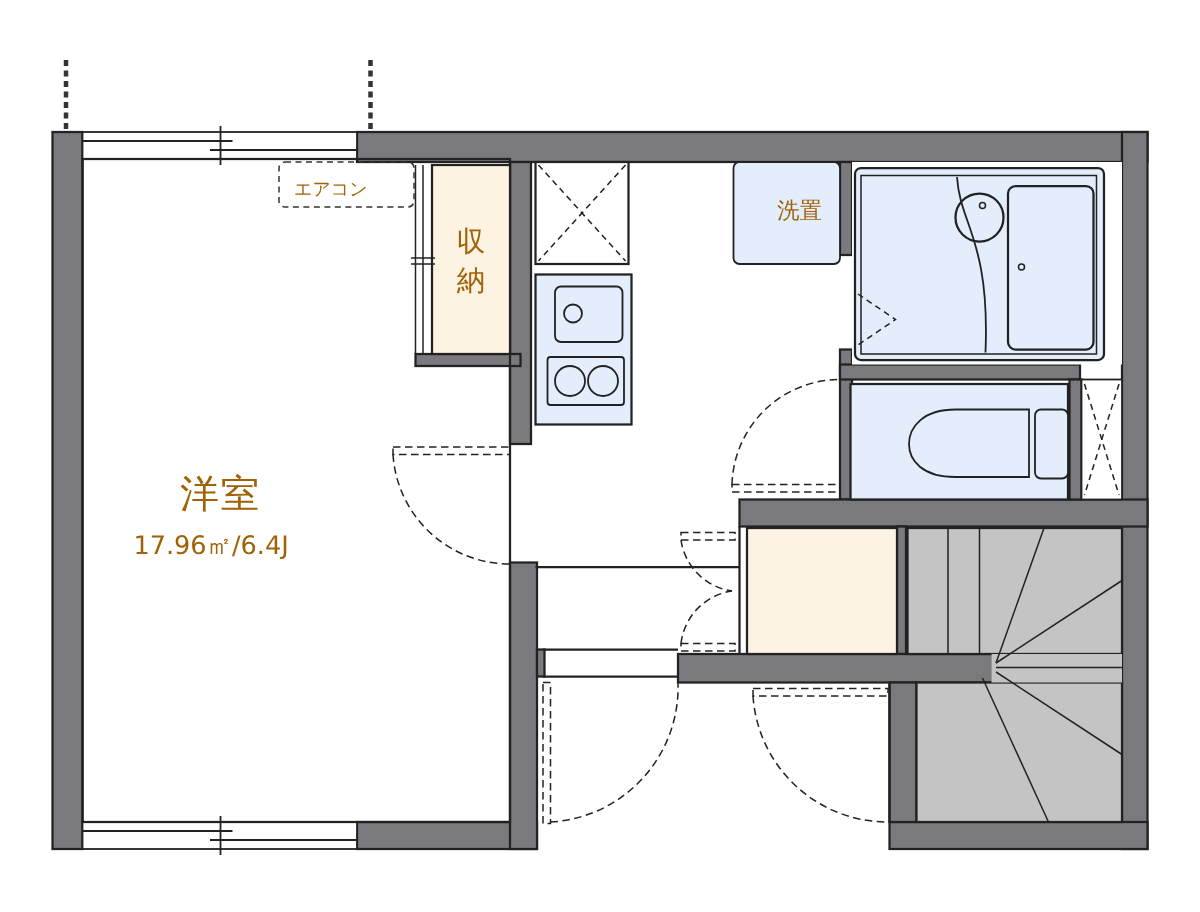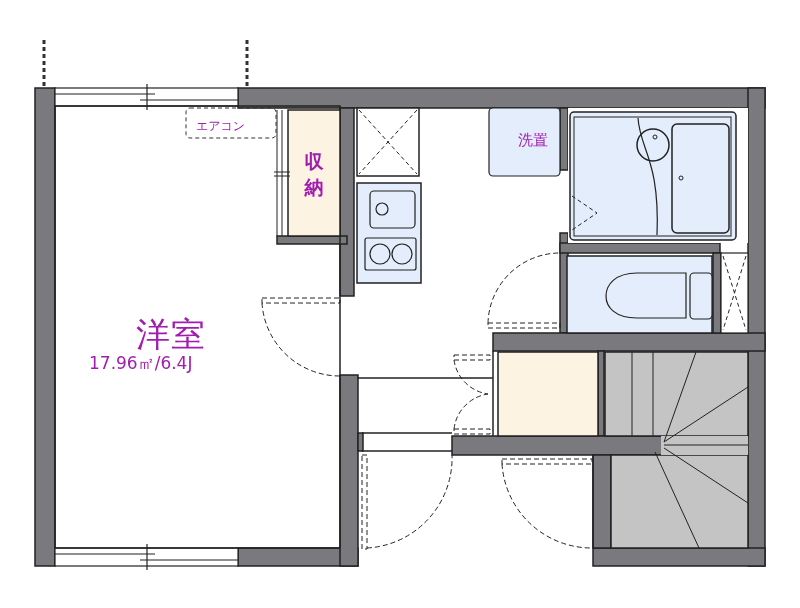--- a/index.html
+++ b/index.html
@@ -1,21 +1,21 @@
 <!DOCTYPE html>
 <html><head>
 <meta charset="utf-8">
 <style>
   html,body{margin:0;padding:0;background:#fff;}
   body{width:800px;height:608px;overflow:hidden;position:relative;font-family:"DejaVu Sans","Liberation Sans",sans-serif;}
   svg{position:absolute;left:0;top:0;}
-  .lbl{position:absolute;color:#a21caf;white-space:nowrap;}
-  .room-name{font-size:34px;left:136px;top:312px;letter-spacing:1px;}
+  .lbl{position:absolute;color:#a16207;white-space:nowrap;}
+  .room-name{font-size:26px;left:120px;top:312px;letter-spacing:1px;}
   .room-area{font-size:17px;left:89px;top:352px;}
-  .storage-lbl{font-size:19px;left:302px;top:148px;width:24px;line-height:26px;text-align:center;white-space:normal;font-weight:bold;}
+  .storage-lbl{font-size:19px;left:302px;top:148px;width:24px;line-height:26px;text-align:center;white-space:normal;}
   .ac-lbl{font-size:12px;left:196px;top:118px;}
   .laundry-lbl{font-size:15px;left:518px;top:131px;}
 </style>
 </head>
 <body>
 
 <svg width="800" height="608" viewBox="0 0 800 608">
 
   <g stroke="#333" stroke-width="3" stroke-dasharray="4,3">
     <line x1="44" y1="40" x2="44" y2="86"></line>

